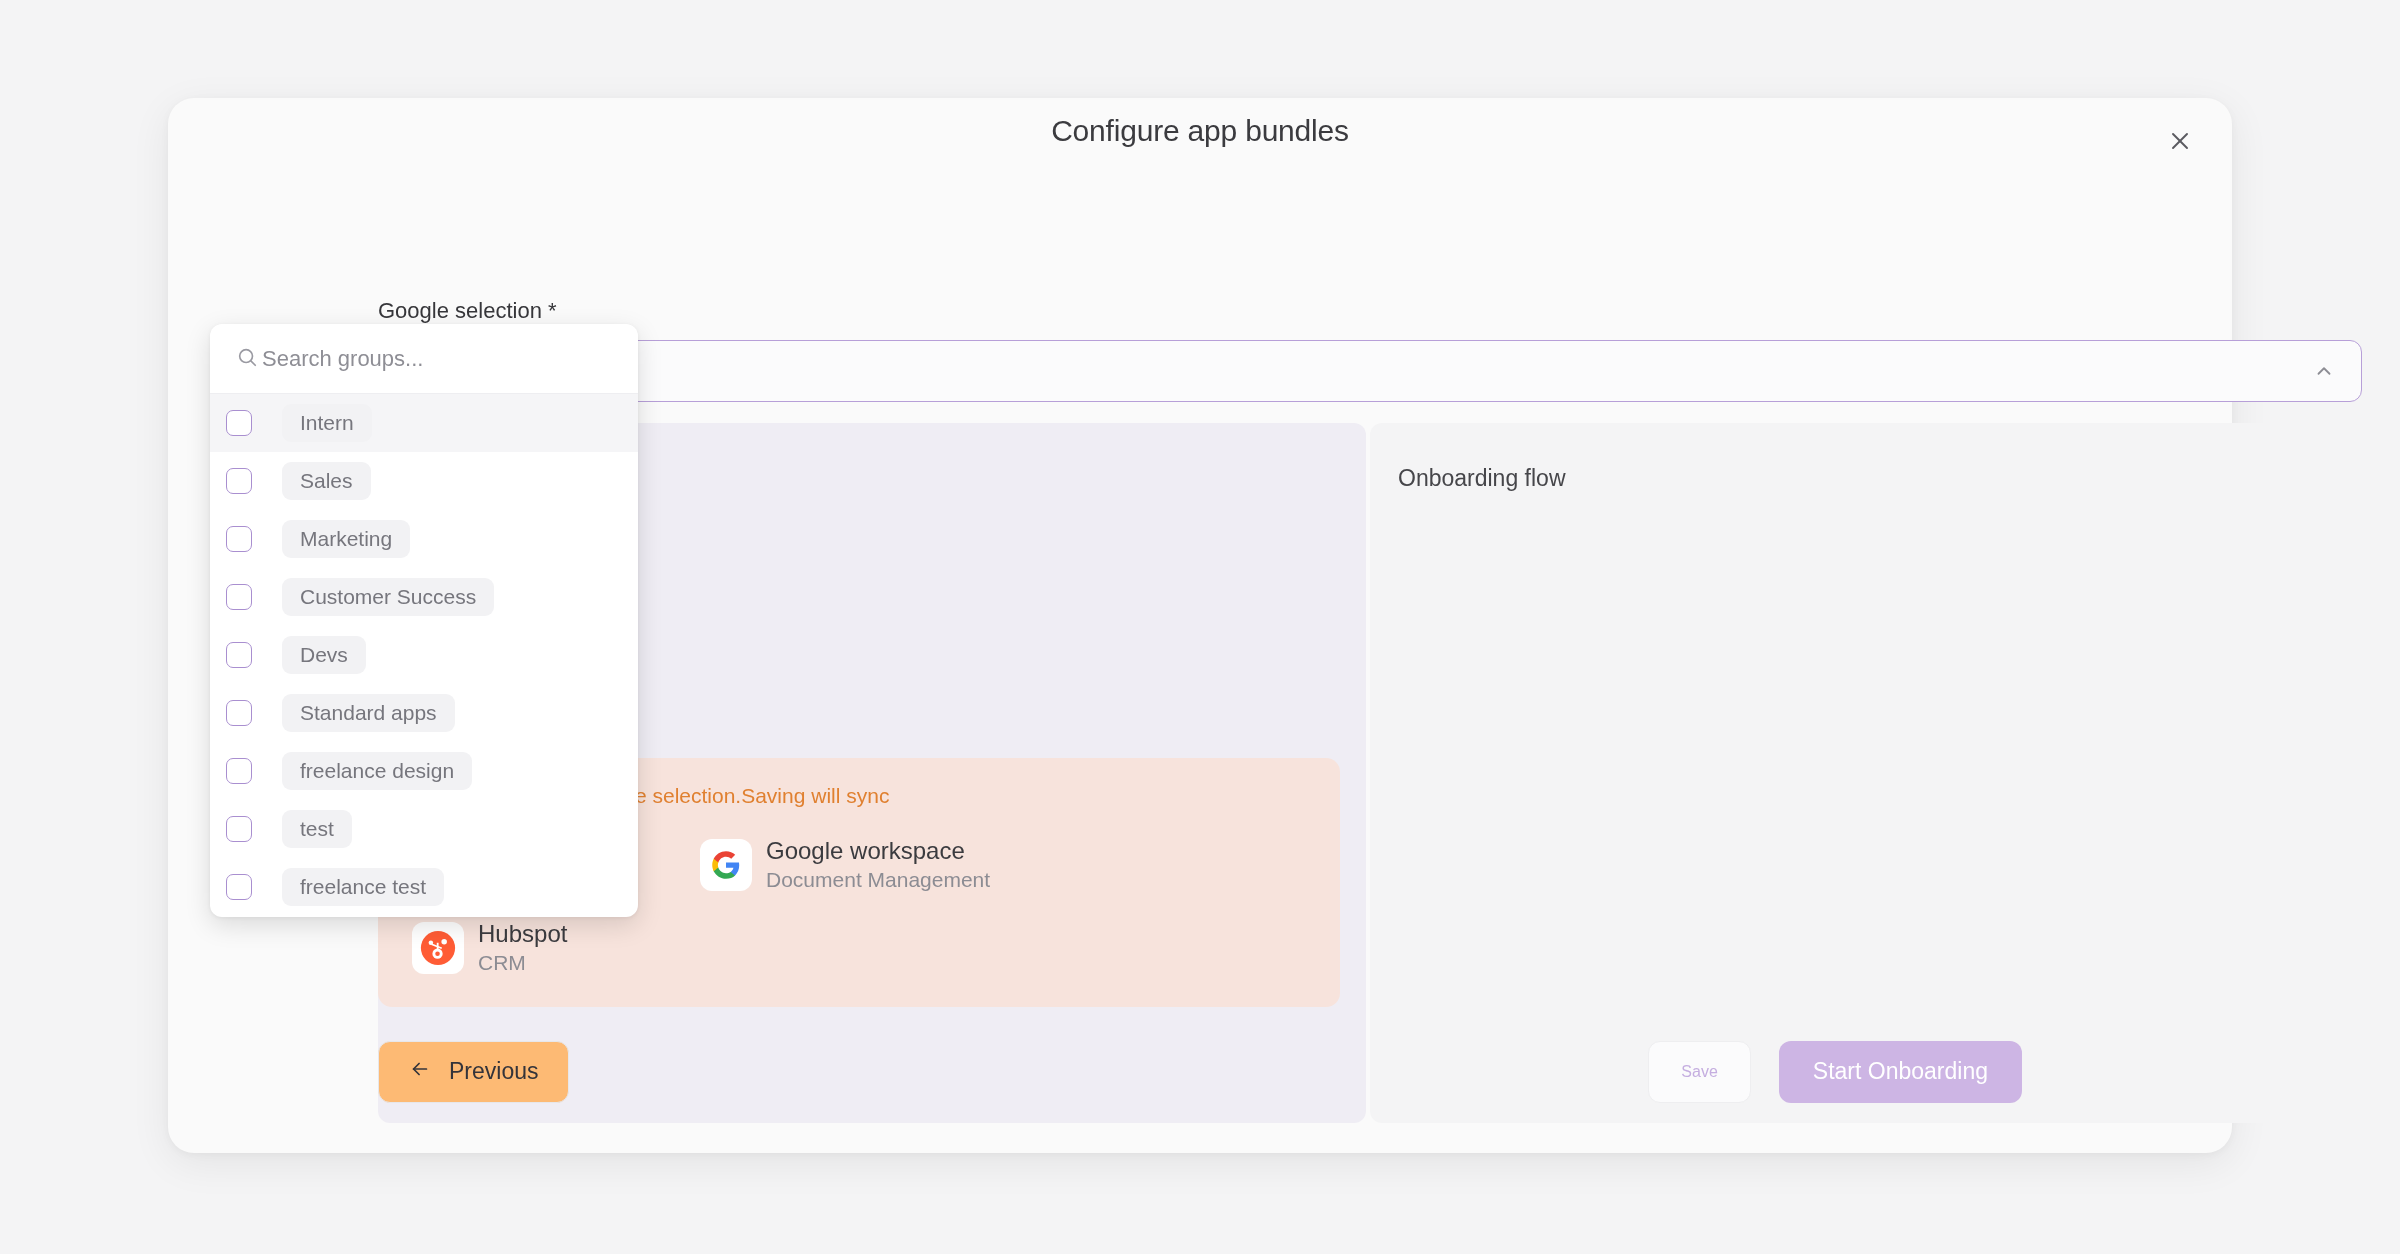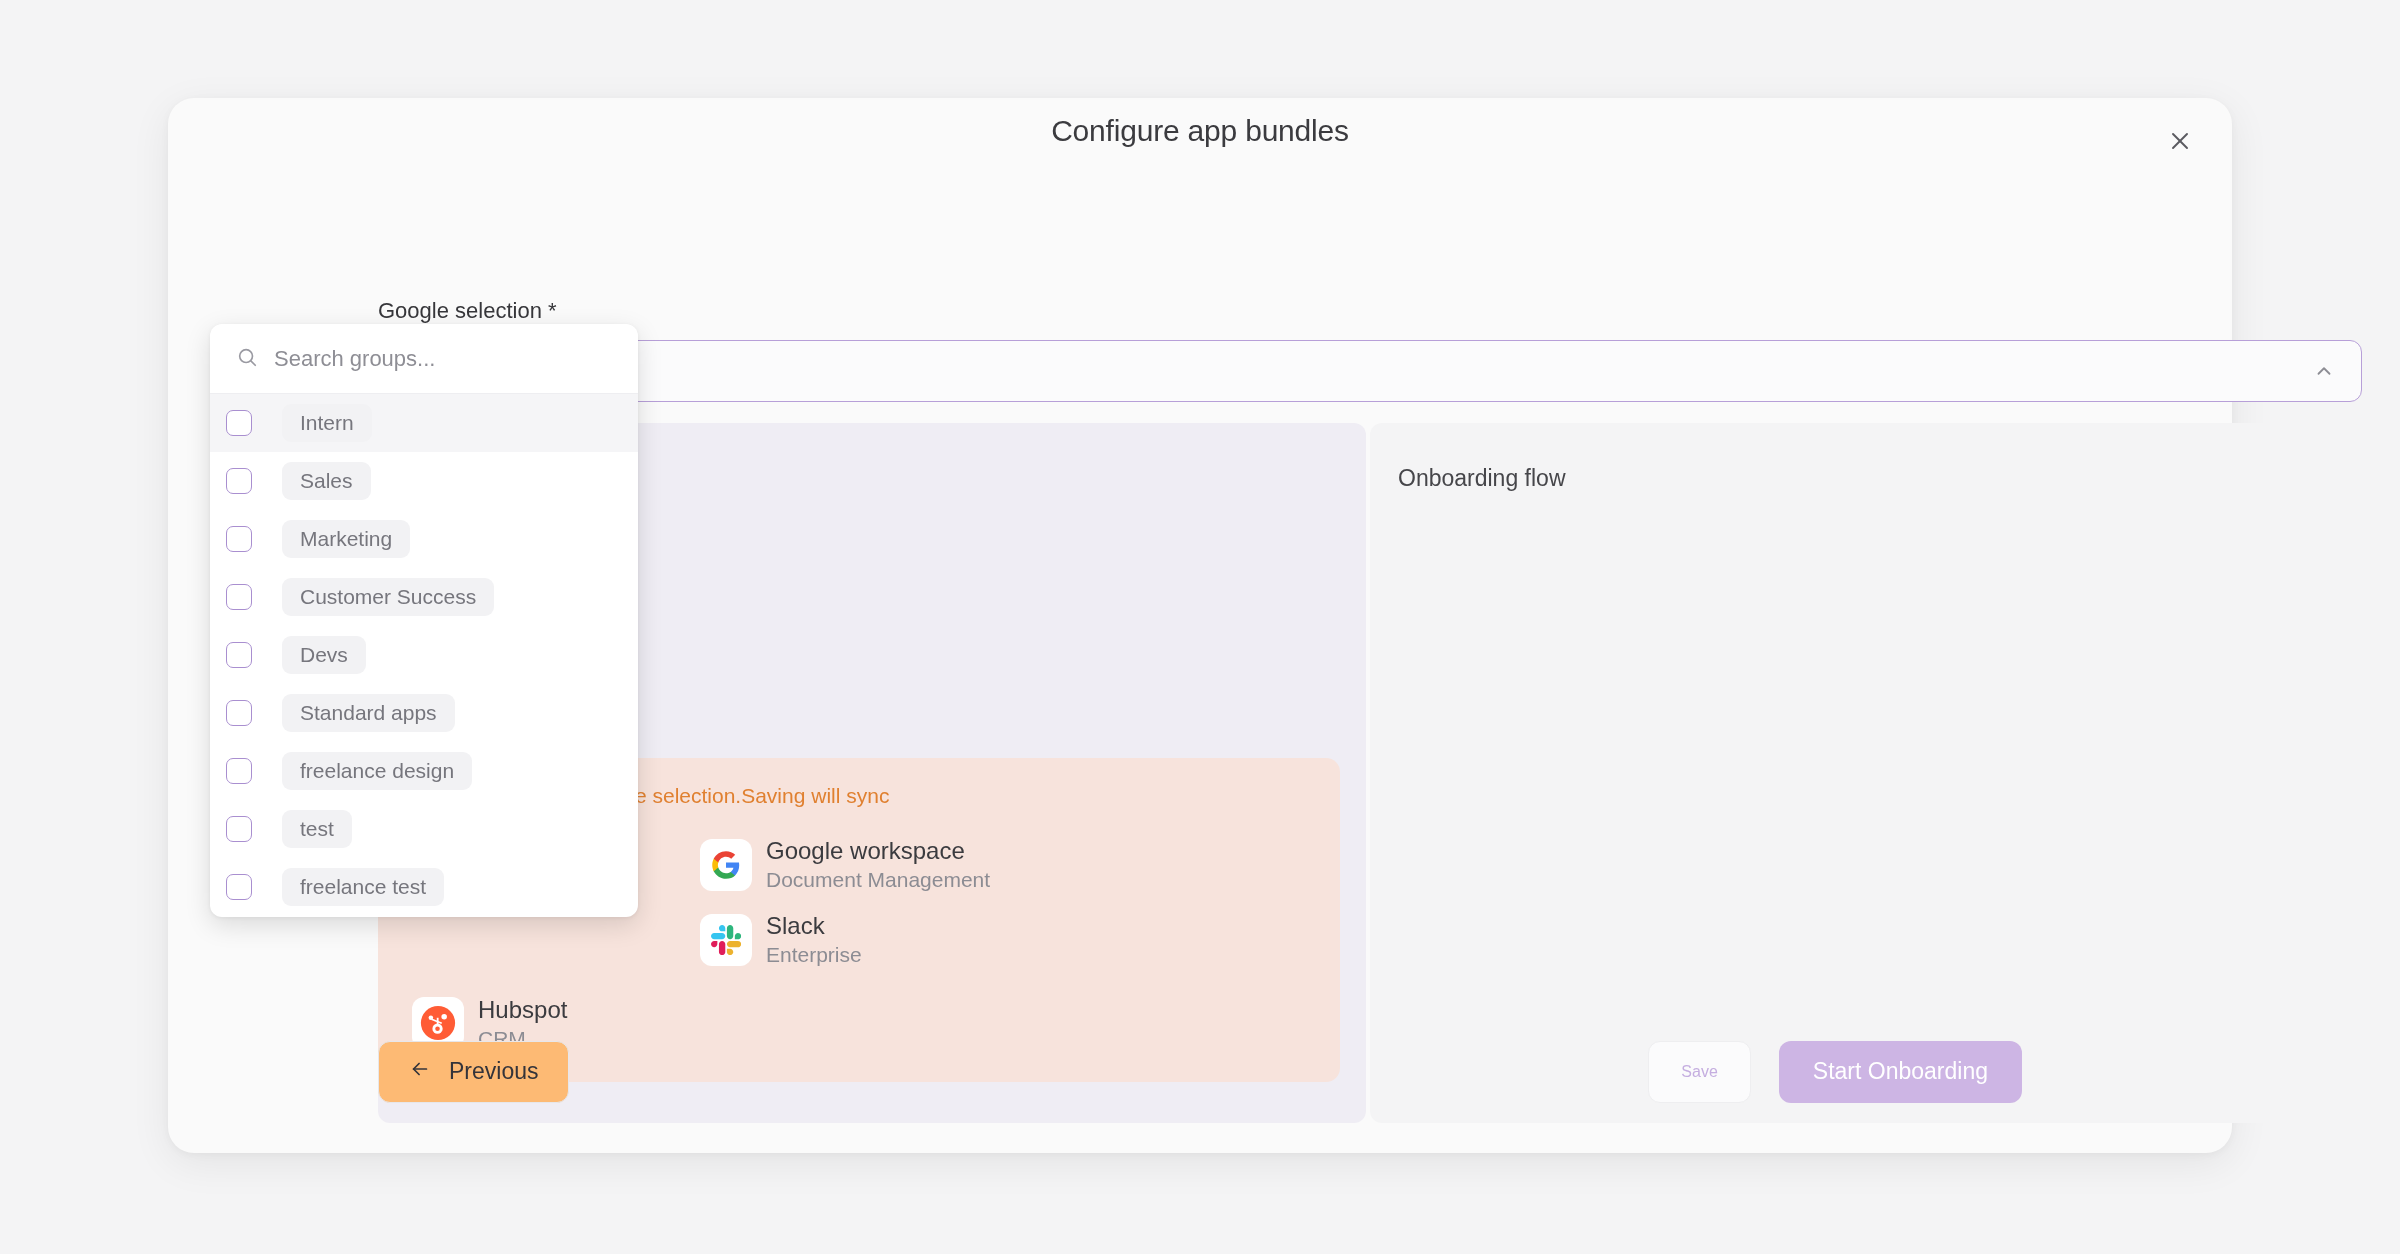--- a/index.html
+++ b/index.html
@@ -275,21 +275,21 @@
     box-shadow: 0 8px 26px rgba(0,0,0,0.13), 0 1px 4px rgba(0,0,0,0.06);
     overflow: hidden;
     z-index: 30;
   }
 
   .dd-search {
     height: 70px;
     border-bottom: 1px solid #eeeef1;
     display: flex;
     align-items: center;
-    gap: 16px;
+    gap: 4px;
     padding: 0 26px;
   }
 
   .dd-search-input {
     font-size: 22px;
     color: #8e8e95;
     font-family: "Liberation Sans", sans-serif;
     border: none;
     outline: none;
     background: transparent;
@@ -376,34 +376,20 @@
               <path fill="#FBBC05" d="M11.69 28.18C11.25 26.86 11 25.45 11 24s.25-2.86.69-4.18v-5.7H4.34C2.85 17.09 2 20.45 2 24s.85 6.91 2.34 9.88l7.35-5.7z"></path>
               <path fill="#EA4335" d="M24 10.75c3.23 0 6.13 1.11 8.41 3.29l6.31-6.31C34.91 4.18 29.93 2 24 2 15.4 2 7.96 6.93 4.34 14.12l7.35 5.7c1.73-5.2 6.58-9.07 12.31-9.07z"></path>
             </svg>
           </div>
           <div>
             <div class="app-name">Google workspace</div>
             <div class="app-sub">Document Management</div>
           </div>
         </div>
 
-        <div class="app-row">
-          <div class="app-icon">
-            <svg width="30" height="30" viewBox="0 0 122 122">
-              <path fill="#E01E5A" d="M25.8 77.6c0 7.1-5.8 12.9-12.9 12.9S0 84.7 0 77.6s5.8-12.9 12.9-12.9h12.9v12.9zm6.5 0c0-7.1 5.8-12.9 12.9-12.9s12.9 5.8 12.9 12.9v32.3c0 7.1-5.8 12.9-12.9 12.9s-12.9-5.8-12.9-12.9V77.6z"></path>
-              <path fill="#36C5F0" d="M45.2 25.8c-7.1 0-12.9-5.8-12.9-12.9S38.1 0 45.2 0s12.9 5.8 12.9 12.9v12.9H45.2zm0 6.5c7.1 0 12.9 5.8 12.9 12.9s-5.8 12.9-12.9 12.9H12.9C5.8 58.1 0 52.3 0 45.2s5.8-12.9 12.9-12.9h32.3z"></path>
-              <path fill="#2EB67D" d="M96.9 45.2c0-7.1 5.8-12.9 12.9-12.9s12.9 5.8 12.9 12.9-5.8 12.9-12.9 12.9H96.9V45.2zm-6.4 0c0 7.1-5.8 12.9-12.9 12.9s-12.9-5.8-12.9-12.9V12.9C64.7 5.8 70.5 0 77.6 0s12.9 5.8 12.9 12.9v32.3z"></path>
-              <path fill="#ECB22E" d="M77.6 96.9c7.1 0 12.9 5.8 12.9 12.9s-5.8 12.9-12.9 12.9-12.9-5.8-12.9-12.9V96.9h12.9zm0-6.4c-7.1 0-12.9-5.8-12.9-12.9s5.8-12.9 12.9-12.9h32.3c7.1 0 12.9 5.8 12.9 12.9s-5.8 12.9-12.9 12.9H77.6z"></path>
-            </svg>
-          </div>
-          <div>
-            <div class="app-name">Slack</div>
-            <div class="app-sub">Enterprise</div>
-          </div>
-        </div>
 
         <div class="app-row app-row-hubspot">
           <div class="app-icon">
             <svg width="38" height="38" viewBox="0 0 40 40">
               <circle cx="20" cy="20" r="18" fill="#FF5C35"></circle>
               <g fill="#ffffff">
                 <circle cx="26.5" cy="13.5" r="2.9"></circle>
                 <circle cx="12.5" cy="14.5" r="2.4"></circle>
                 <circle cx="19.5" cy="26" r="5.4"></circle>
                 <rect x="18.7" y="14.5" width="1.9" height="7"></rect>

